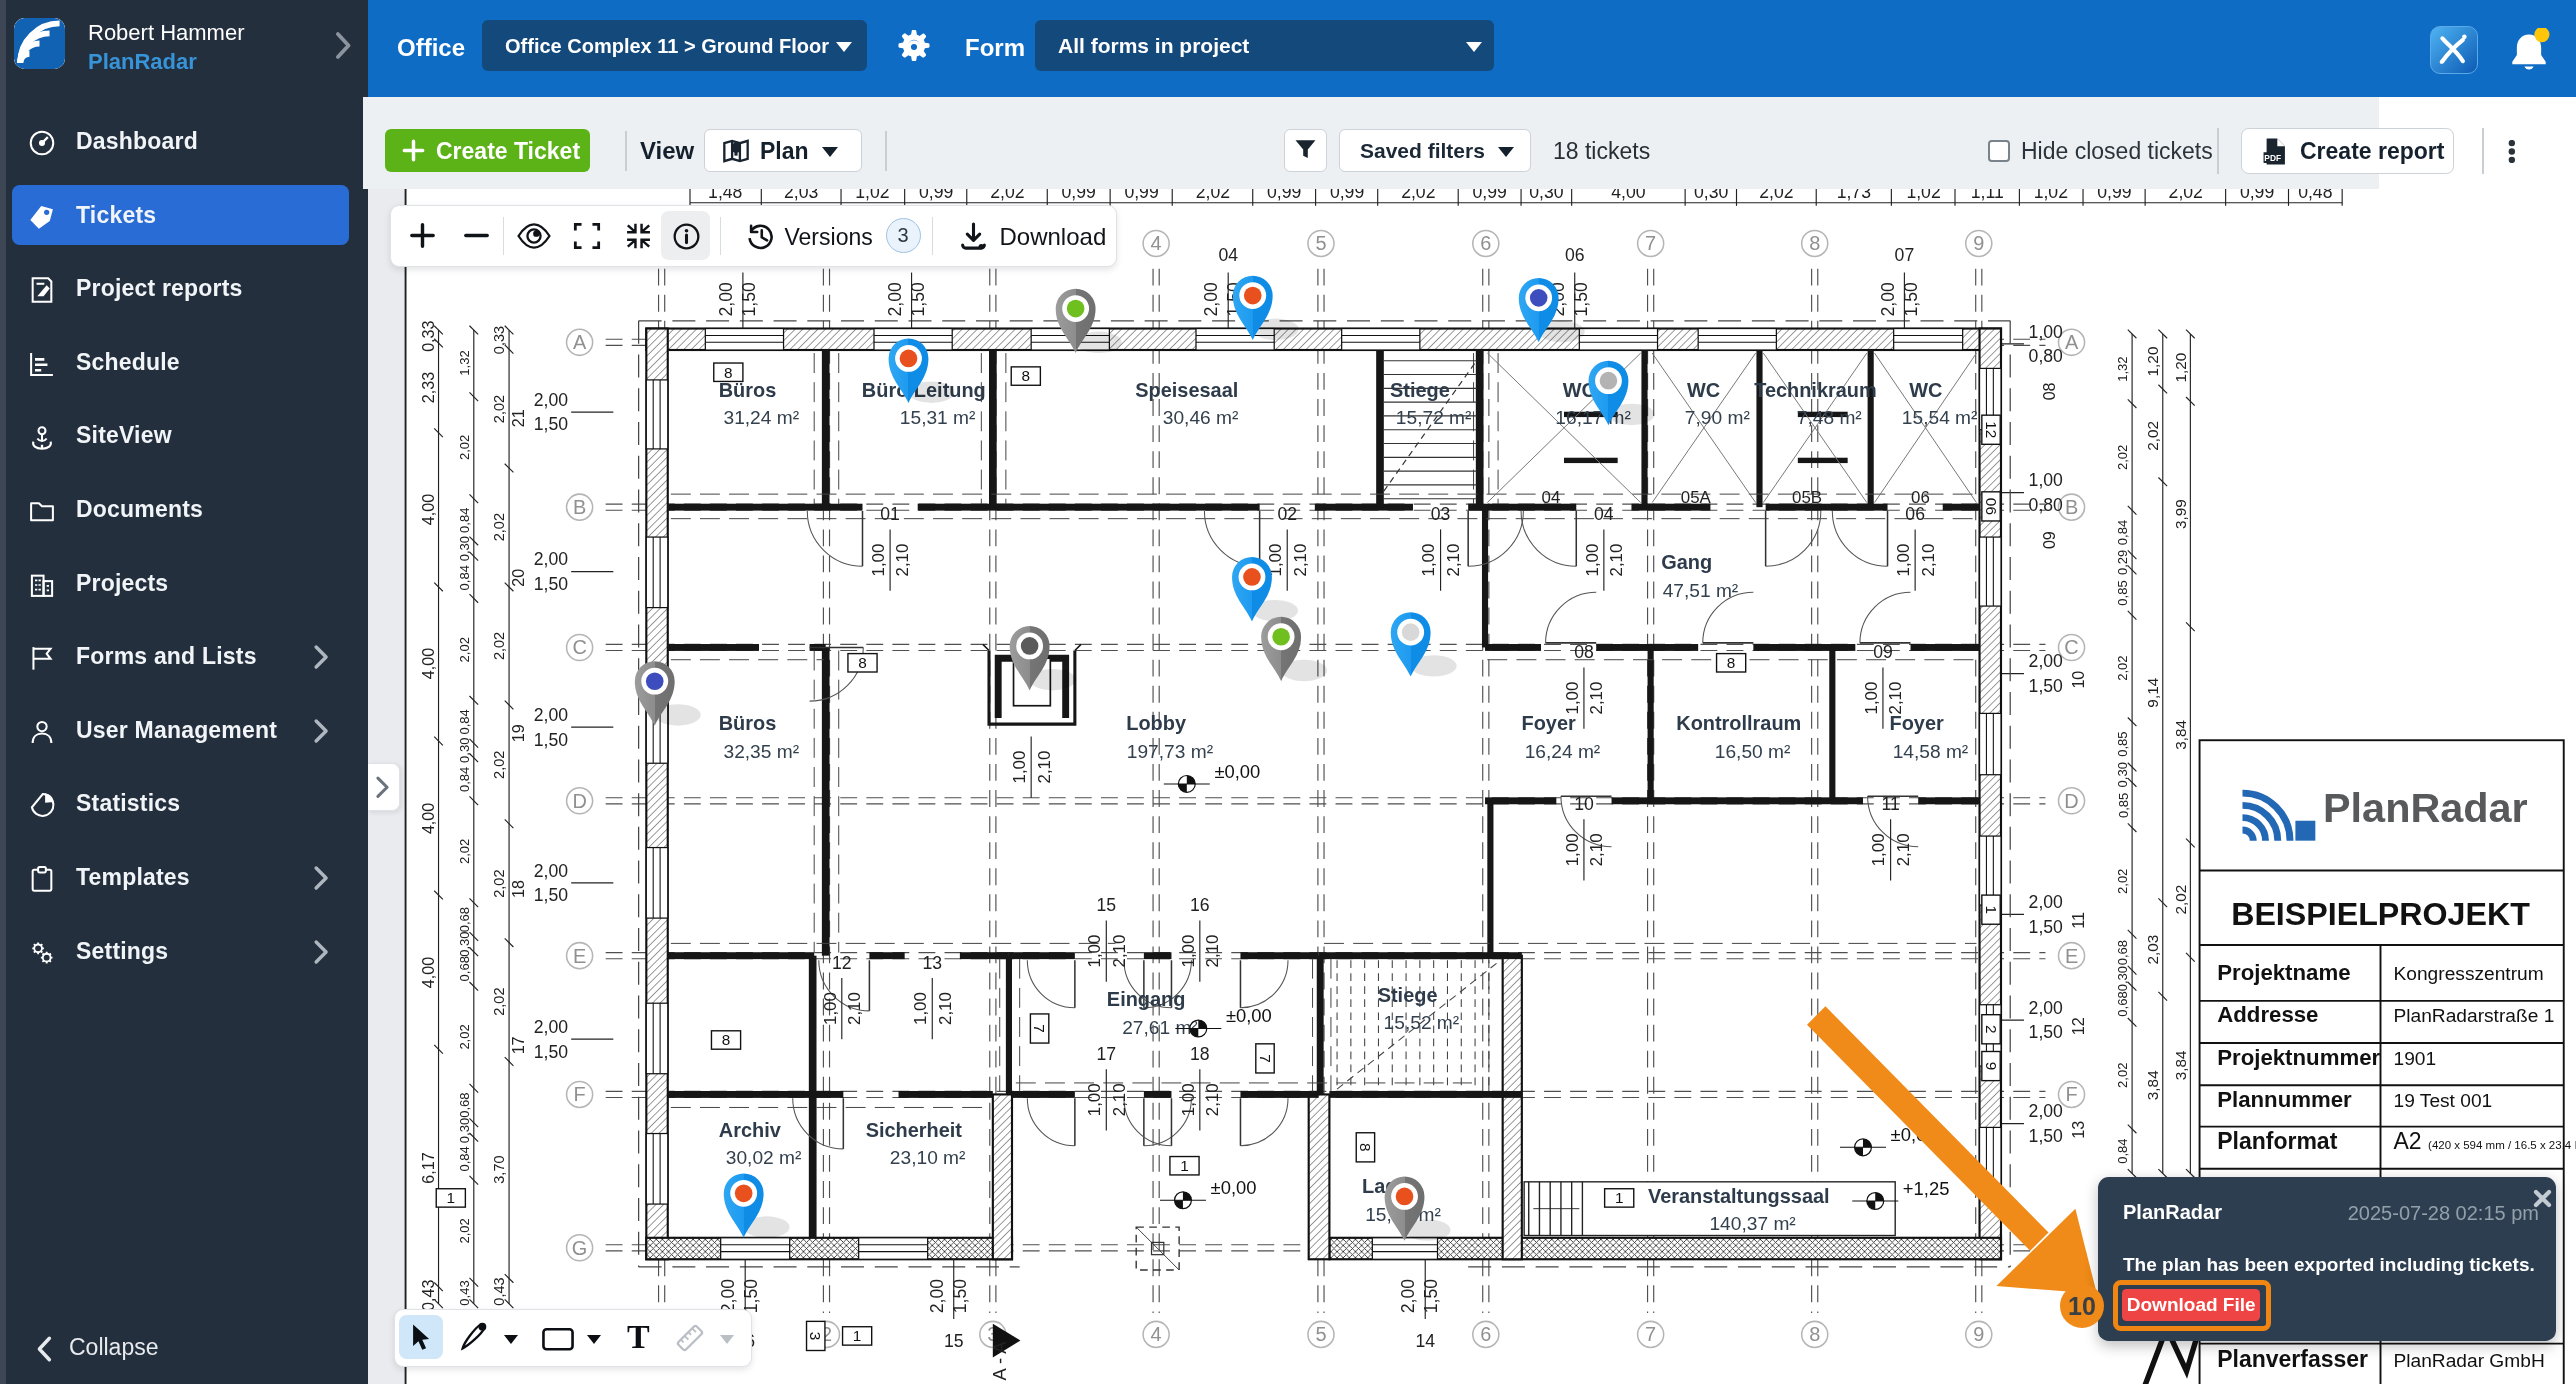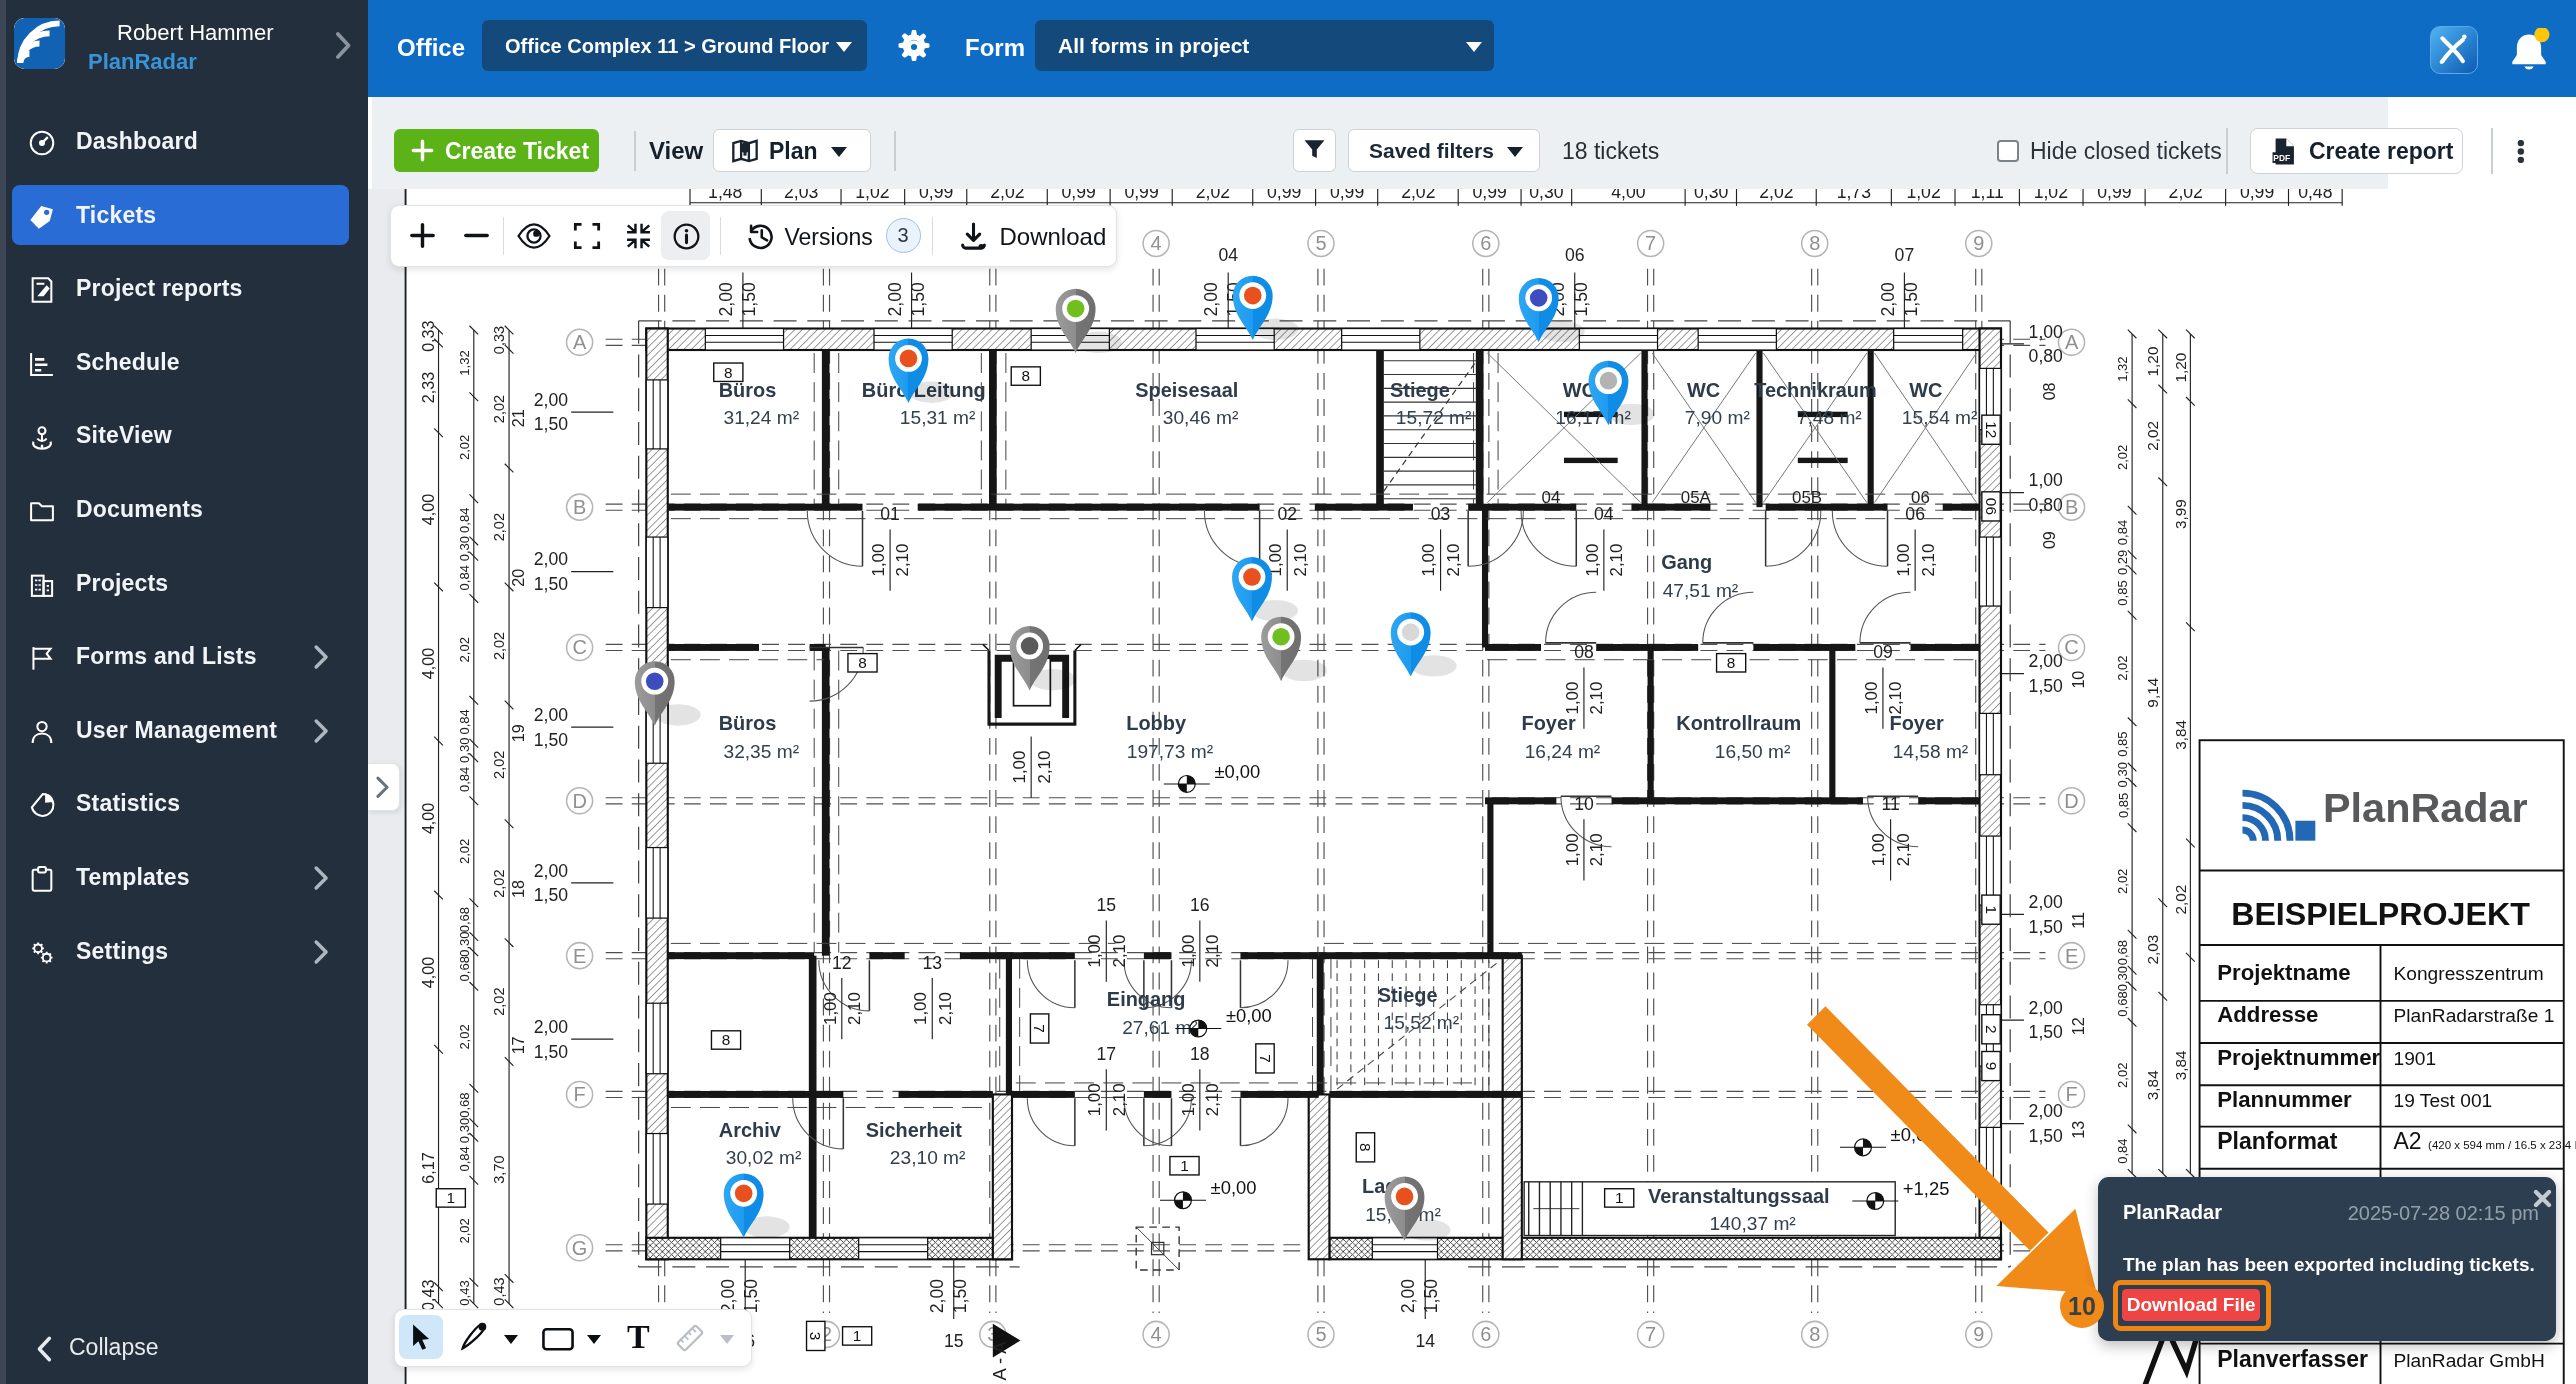--- a/index.html
+++ b/index.html
@@ -3,38 +3,38 @@
 <meta charset="utf-8">
 <style>
   * { margin:0; padding:0; box-sizing:border-box; }
   html,body { width:2576px; height:1385px; font-family:"Liberation Sans",sans-serif; background:#fff; overflow:hidden; }
   .abs { position:absolute; }
   
   #sidebar { position:absolute; left:0; top:0; width:368px; height:1385px; background:#242f3e; color:#f2f5f7; }
   #sidebar .edge { position:absolute; left:0; top:0; width:6.1px; height:1385px; background:#3c4654; }
   .userrow { position:absolute; left:14px; top:18.4px; width:337px; height:54px; }
   .ulogo { position:absolute; left:0; top:0; width:51px; height:51px; border-radius:10.7px; background:#fff; overflow:hidden; }
-  .uname { position:absolute; left:74px; top:1.5px; font-size:22px; color:#fff;margin-left:29px; }
+  .uname { position:absolute; left:74px; top:1.5px; font-size:22px; color:#fff; }
   .usub  { position:absolute; left:74px; top:31px; font-size:22px; font-weight:bold; color:#3794d8; }
   .uchev { position:absolute; left:320px; top:12.3px; }
   .navitem { position:absolute; left:0; width:368px; height:74px; }
   .navitem .ico { position:absolute; left:28px; top:24px; width:28px; height:28px; }
   .navitem .lbl { position:absolute; left:76px; top:50%; transform:translateY(-52%); font-size:23px; font-weight:bold; color:#f2f5f8; letter-spacing:0.2px; }
   .navitem .chev { position:absolute; left:313px; top:50%; transform:translateY(-50%); }
   .navsel { position:absolute; left:12.3px; width:337px; height:60px; background:#2a6cd5; border-radius:7.7px; }
   #collapse { position:absolute; left:0; top:1313px; width:368px; height:69px; }
   #collapse .lbl { position:absolute; left:69px; top:50%; transform:translateY(-52%); font-size:23px; color:#e8ebee; }
   
   #topbar { position:absolute; left:368px; top:0; width:2208px; height:97px; background:#0e6cc4; }
   .tblabel { position:absolute; font-size:24px; font-weight:bold; color:#fff; top:34px; }
   .tbdrop { position:absolute; top:20px; height:51px; background:#14497c; border-radius:6.1px; color:#fff; }
   .tbdrop .txt { position:absolute; left:23px; top:12.3px; font-size:23px; font-weight:bold; color:#fff; white-space:nowrap; }
   .caret { width:0; height:0; border-left:8.4px solid transparent; border-right:8.4px solid transparent; border-top:10px solid #fff; position:absolute; }
   
-  #toolbar { position:absolute; left:372px; top:97px; width:2016px; height:92px; background:#edf0f2; }
+  #toolbar { position:absolute; left:363px; top:97px; width:2016px; height:92px; background:#edf0f2; }
   .btn { position:absolute; top:32px; height:43px; background:#fff; border:1.5px solid #ccd2d7; border-radius:6.1px; }
   .vdiv { position:absolute; top:34px; height:40px; width:1.5px; background:#c9ced3; }
   
   #canvas { position:absolute; left:368px; top:189px; width:2208px; height:1196px; background:#fff; overflow:hidden; }
   #plansvg { position:absolute; left:0; top:0; }
   
   #plantools { position:absolute; left:21.5px; top:16px; width:727px; height:62px; background:#fff; border:1.5px solid #dfe3e7; border-radius:9.2px; box-shadow:0 2.3px 6.1px rgba(0,0,0,.10); }
   
   #annotools { position:absolute; left:26px; top:1120px; width:358px; height:58px; background:#fff; border:1.5px solid #dfe3e7; border-radius:9.2px; box-shadow:0 2.3px 6.1px rgba(0,0,0,.10); }
   

